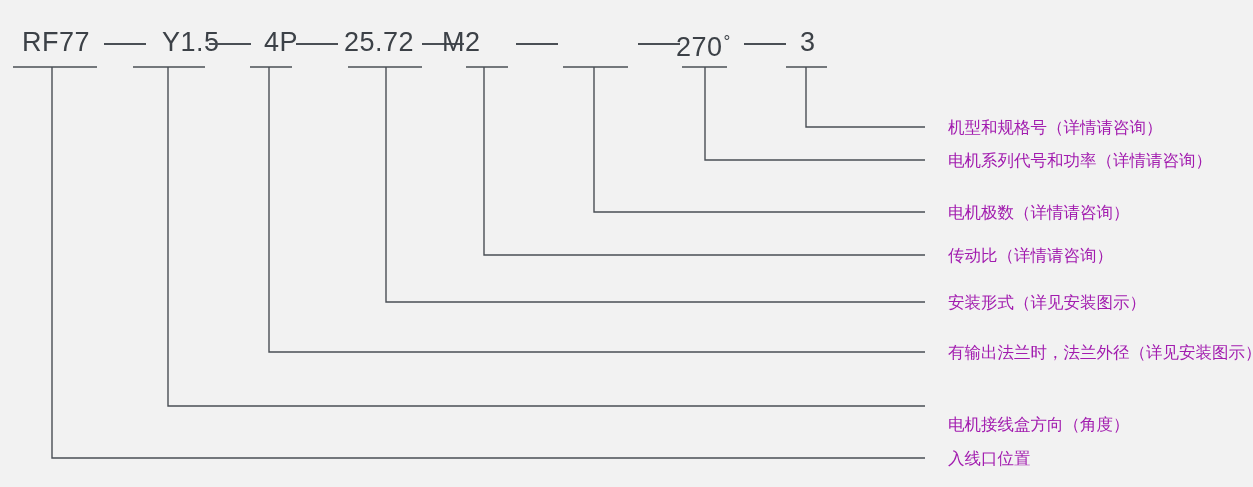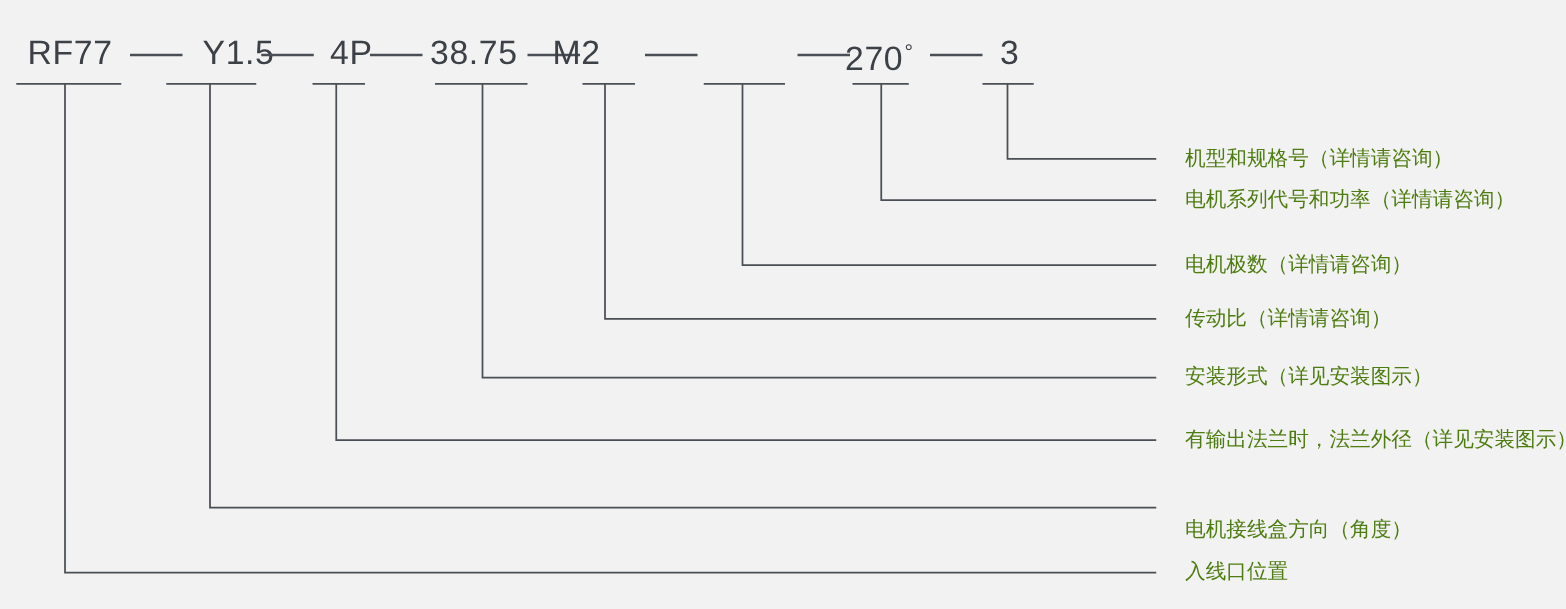--- a/index.html
+++ b/index.html
@@ -52,21 +52,21 @@
   }
   .dash {
     position: absolute;
     top: 21px;
     height: 0;
     border-top: 2px solid #4a4f55;
   }
   .label {
     position: absolute;
     left: 948px;
-    color: #4d7c0f;
+    color: #a21caf;
     font-size: 16.5px;
     white-space: nowrap;
     line-height: 1;
     transform: translateY(-50%);
   }
 </style>
 </head>
 <body>
 
 <div id="diagram">
@@ -106,21 +106,21 @@
       </g>
     </svg>
 
   <div class="code-row">
       <div class="code-seg" style="left: 22px;">RF77</div>
       <div class="dash" style="left: 104px; width: 42px;"></div>
       <div class="code-seg" style="left: 149px; margin-left: 13px;">Y1.5</div>
       <div class="dash" style="left: 209px; width: 42px;"></div>
       <div class="code-seg" style="left: 252px; margin-left: 12px;">4P</div>
       <div class="dash" style="left: 296px; width: 42px;"></div>
-      <div class="code-seg" style="left: 344px;">38.75</div>
+      <div class="code-seg" style="left: 344px;">25.72</div>
       <div class="dash" style="left: 422px; width: 42px;"></div>
       <div class="code-seg" style="left: 442px;">M2</div>
       <div class="dash" style="left: 516px; width: 42px;"></div>
       <div class="dash" style="left: 638px; width: 42px;"></div>
       <div class="code-seg" style="left: 676px;">270<span class="deg">°</span></div>
       <div class="dash" style="left: 744px; width: 42px;"></div>
       <div class="code-seg" style="left: 800px;">3</div>
     </div>
 
   <div id="labels-layer">

